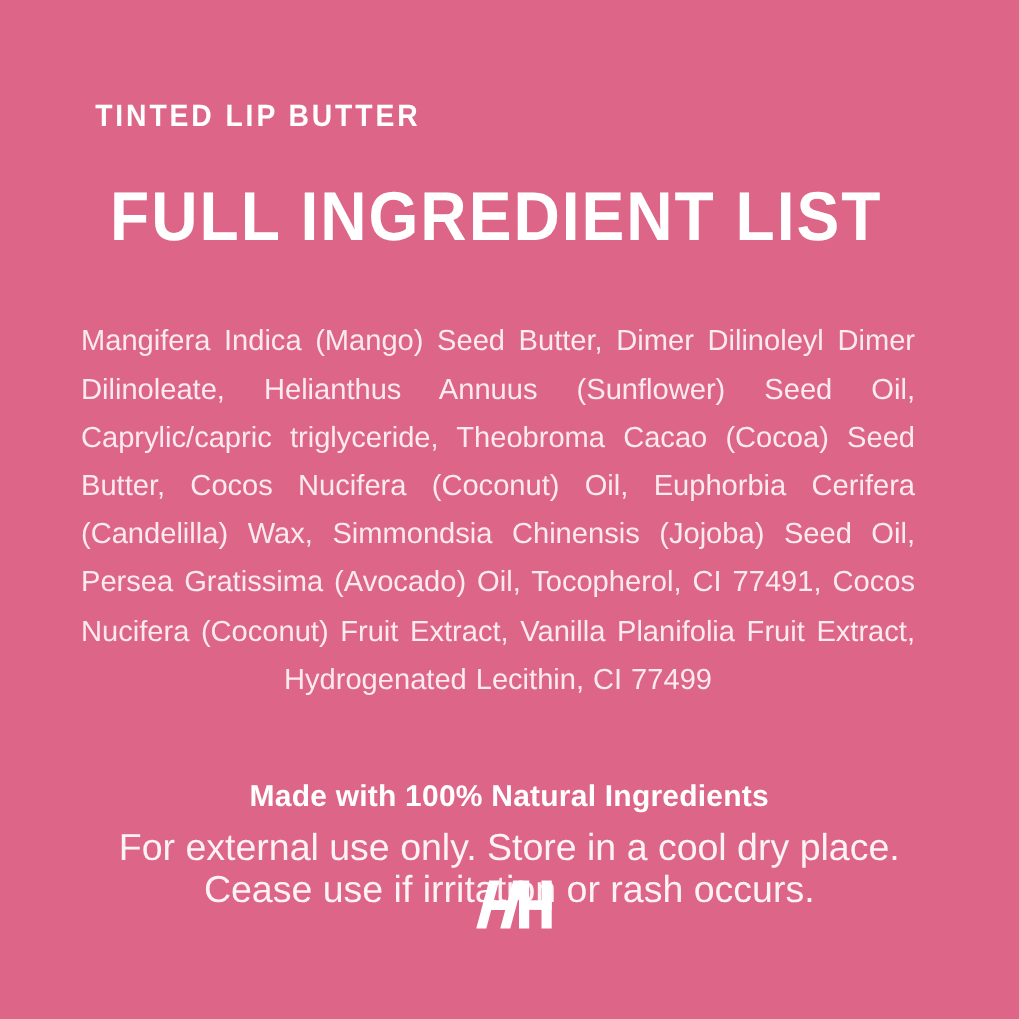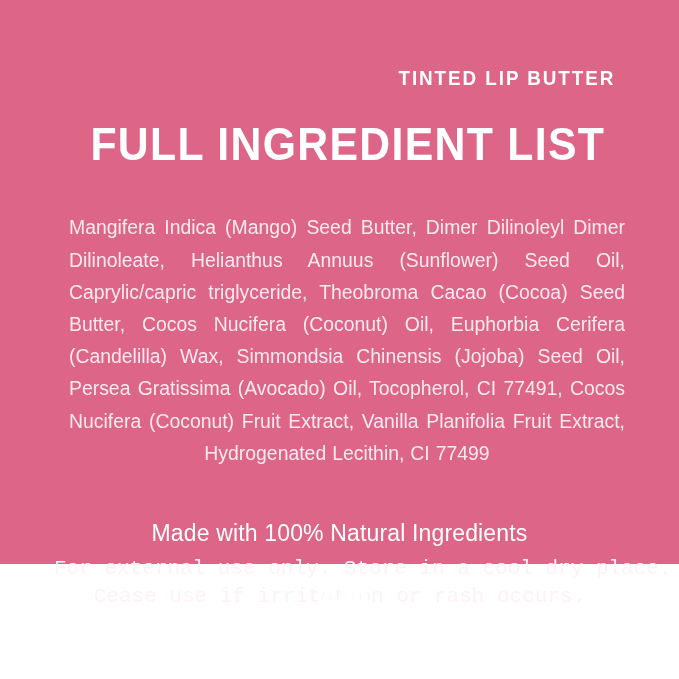--- a/index.html
+++ b/index.html
@@ -10,26 +10,26 @@
     width: 679px;
     height: 679px;
     overflow: hidden;
     font-family: "Liberation Sans", sans-serif;
   }
 
   .label-card {
     position: relative;
     box-sizing: border-box;
     width: 679px;
-    height: 564px;
+    height: 679px;
     background: #DD6587;
     color: #FFFFFF;
     display: flex;
     flex-direction: column;
-    align-items: flex-end;
+    align-items: flex-start;
     padding: 0 54px;
   }
 
   
   .kicker {
     margin-top: 68px;
     font-size: 20.5px;
     font-weight: 700;
     letter-spacing: 2.1px;
     line-height: 1;
@@ -65,34 +65,33 @@
     word-spacing: 0.6px;
   }
 
   
   .footer-block {
     margin-top: 31px;
     width: 100%;
     text-align: center;
   }
   .made-with {
-    font-size: 23px;
-    font-weight: 400;
+    font-size: 20px;
+    font-weight: 700;
     letter-spacing: 0.15px;
     line-height: 1.25;
     color: #FFFFFF;
     white-space: nowrap;
   }
   .care-line {
-    font-size: 21px;
+    font-size: 25px;
     font-weight: 400;
     line-height: 28px;
     color: #FDF2F5;
     white-space: nowrap;
-    font-family: Liberation Mono, monospace;
   }
   .care-line.first {
     margin-top: 7px;
   }
 
   
   .logo-wrap {
     position: absolute;
     left: 0;
     right: 0;

